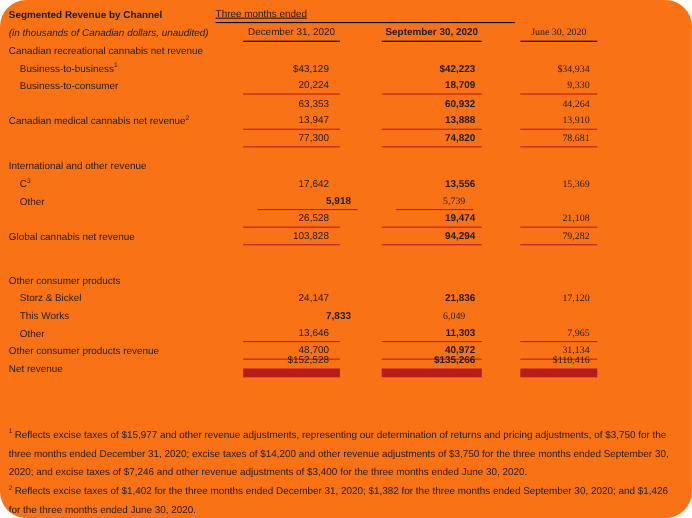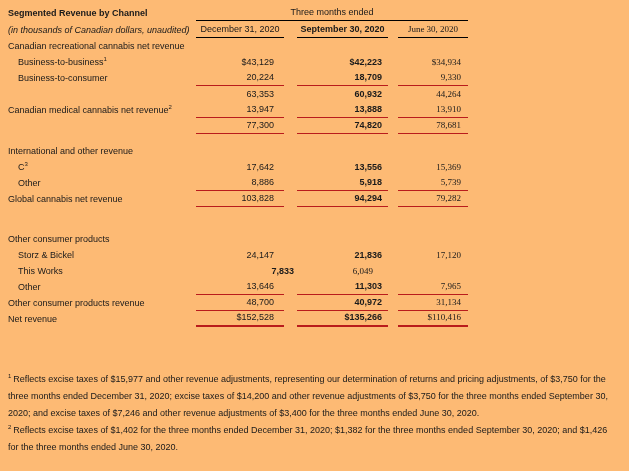--- a/index.html
+++ b/index.html
@@ -6,51 +6,53 @@
   html, body { background: #ffffff; }
   body {
     font-family: "Liberation Sans", "DejaVu Sans", sans-serif;
     font-size: 9px;
     color: #1a1a1a;
   }
   .page {
     position: relative;
     width: 629px;
     height: 471px;
-    background: #fdba74;
+    background: #f97316;
     overflow: hidden;
     padding-top: 4px;
+    border-radius: 24px;
   }
   .row {
     display: flex;
     align-items: flex-end;
     height: 16px;
     padding-left: 8px;
   }
   .row.hdr { height: 17px; }
   .lbl {
     width: 188px;
     line-height: 15px;
     white-space: nowrap;
   }
   .lbl.indent { padding-left: 10px; }
   .c {
     text-align: right;
     line-height: 15px;
     white-space: nowrap;
+    margin-left: 25px;
   }
   .c1 { width: 88px; padding-right: 10px; }
   .g1 { width: 13px; }
   .c2 { width: 91px; padding-right: 6px; font-weight: bold; }
   .g2 { width: 10px; }
   .c3 { width: 70px; padding-right: 7px; font-family: Liberation Serif, serif; }
-  .span3 { width: 272px; text-align: center; line-height: 15px; }
+  .span3 { width: 272px; text-align: left; line-height: 15px; text-decoration: underline; }
   .rule { border-bottom: 1px solid #000; }
   .row.u .c1, .row.u .c2, .row.u .c3 { border-bottom: 1px solid #b91c1c; }
-  .row.uthick .c1, .row.uthick .c2, .row.uthick .c3 { border-bottom: 2px solid #b91c1c; }
+  .row.uthick .c1, .row.uthick .c2, .row.uthick .c3 { border-bottom: 8px solid #b91c1c; }
   .hdr2 .c1, .hdr2 .c2, .hdr2 .c3 { text-align: center; padding-right: 0; }
   .bold { font-weight: bold; }
   .italic { font-style: italic; }
   sup {
     font-size: 6px;
     line-height: 0;
     vertical-align: super;
   }
   .spacer-sm { height: 9px; }
   .spacer-lg { height: 24px; }
@@ -143,27 +145,34 @@
     <div class="lbl indent"><span>C</span><sup>3</sup></div>
     <div class="c c1">17,642</div>
     <div class="g1"></div>
     <div class="c c2">13,556</div>
     <div class="g2"></div>
     <div class="c c3">15,369</div>
   </div>
 
   <div class="row u">
     <div class="lbl indent">Other</div>
-    <div class="c c1">8,886</div>
     <div class="g1"></div>
     <div class="c c2">5,918</div>
     <div class="g2"></div>
     <div class="c c3">5,739</div>
   </div>
 
+  <div class="row u">
+    <div class="lbl"></div>
+    <div class="c c1">26,528</div>
+    <div class="g1"></div>
+    <div class="c c2">19,474</div>
+    <div class="g2"></div>
+    <div class="c c3">21,108</div>
+  </div>
 
   <div class="row u">
     <div class="lbl">Global cannabis net revenue</div>
     <div class="c c1">103,828</div>
     <div class="g1"></div>
     <div class="c c2">94,294</div>
     <div class="g2"></div>
     <div class="c c3">79,282</div>
   </div>
 

